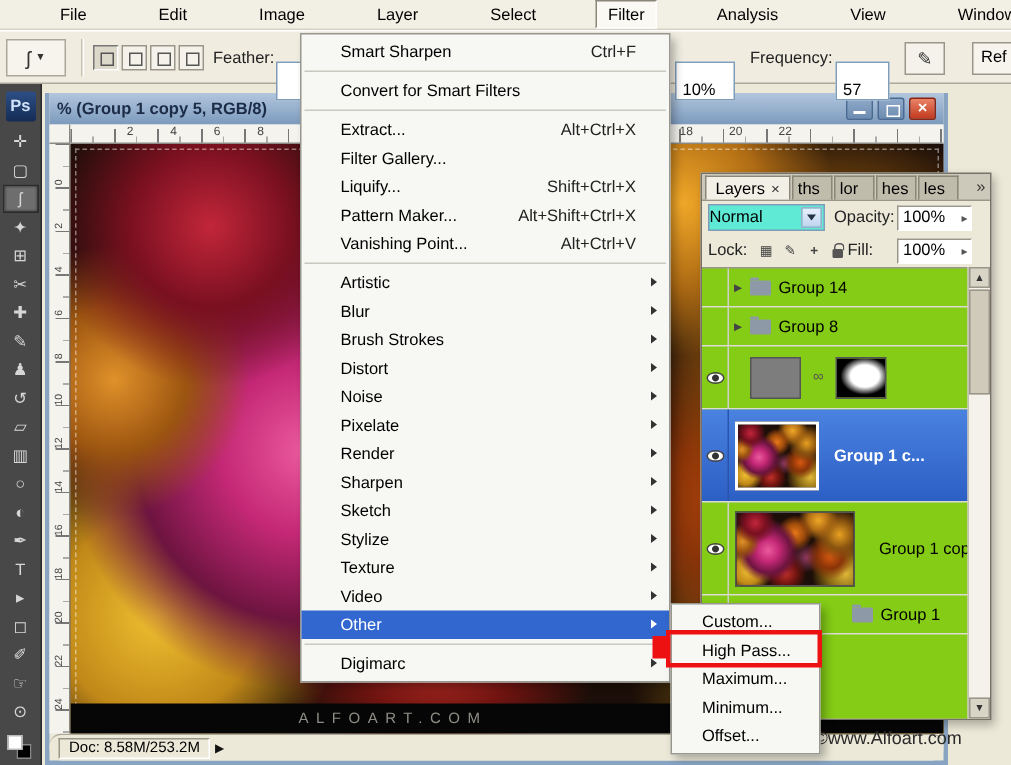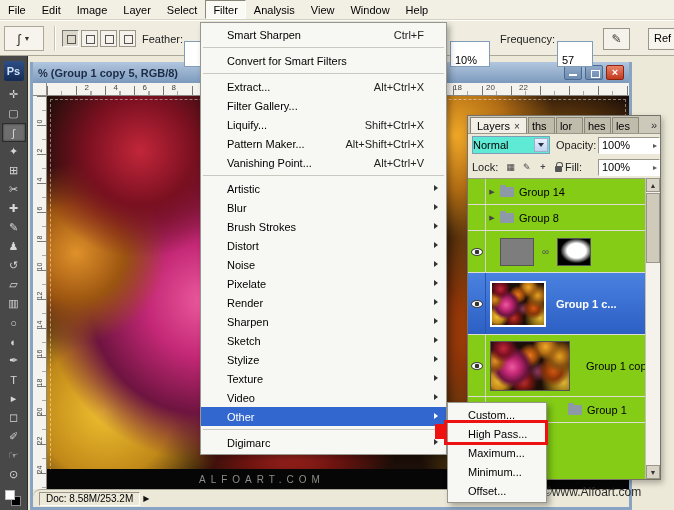--- a/index.html
+++ b/index.html
@@ -3,21 +3,21 @@
 <meta charset="utf-8">
 <style>
   * { box-sizing: border-box; margin: 0; padding: 0; }
   body { margin:0; background:#555; font-family:"Liberation Sans", sans-serif; }
   #app { position:relative; width:674px; height:510px; background:#ece9d8; overflow:hidden;
          font-size:11px; color:#000; }
 
   
   #menubar { position:absolute; left:0; top:0; width:674px; height:20px; background:#f2efe4;
              border-bottom:1px solid #d8d4c4; display:flex; align-items:stretch; z-index:3; }
-  .mb-item { padding:0 8px; display:flex; align-items:center; cursor:default; }
+  .mb-item { padding:0 8px; display:flex; align-items:center; cursor:default;margin-left:32px; }
   .mb-item.active { background:#faf9f4; border:1px solid; border-color:#8a8678 #ffffff #ffffff #8a8678; padding:0 7px; }
 
   
   #optionsbar { position:absolute; left:0; top:20px; width:674px; height:36px; background:#f0ede0;
                 border-top:1px solid #fff; border-bottom:1px solid #aca899; z-index:2; }
   .ob-field { position:absolute; background:#fff; border:1px solid #7f9db9; height:18px; top:9px;
               font-size:11px; padding:12px 4px;margin-top:11px; }
   .ob-label { position:absolute; top:12px; font-size:11px; color:#222; }
   #preset-btn { position:absolute; left:4px; top:5px; width:40px; height:25px; background:#f6f4ec;
                 border:1px solid #aca899; display:flex; align-items:center; justify-content:center; gap:3px; }
@@ -118,21 +118,21 @@
   #panel-chevrons { margin-left:auto; margin-right:3px; font-size:11px; color:#333; align-self:center; }
   #panel-chevrons::after { content:"»"; }
 
   .pctl-row { height:22px; display:flex; align-items:center; padding:0 4px; position:relative; }
   #blend-combo { width:78px; height:18px; background:#5eead4; border:1px solid #7f9db9; display:flex; align-items:center;
                  font-size:11px; padding-left:0; position:relative; }
   #blend-combo .combo-arrow { position:absolute; right:1px; top:1px; bottom:1px; width:14px;
                  background:linear-gradient(#e8f0fc,#c0d4f0); border:1px solid #9ab0cc; display:flex; align-items:center; justify-content:center; }
   #blend-combo .combo-arrow::after { content:""; border-top:4px solid #234; border-left:3px solid transparent; border-right:3px solid transparent; }
   .pctl-label { font-size:11px; color:#222; }
-  .pctl-value { background:#fff; border:1px solid; border-color:#9a968a #fff #fff #9a968a; height:17px; width:62px;
+  .pctl-value { background:#fff; border:1px solid; border-color:#9a968a #fff #fff #9a968a; height:17px; width:50px;
                 display:flex; align-items:center; padding:0 3px; font-size:11px; position:relative;text-align:center; }
   .pctl-value::after { content:"▸"; position:absolute; right:2px; font-size:8px; color:#555; }
   #opacity-value { position:absolute; left:130px; }
   #fill-value { position:absolute; left:130px; }
   #opacity-label { position:absolute; left:88px; }
   #fill-label { position:absolute; left:97px; }
   .lockicons { display:flex; gap:3px; margin-left:6px; align-items:center; }
   .lk { width:13px; height:15px; display:flex; align-items:center; justify-content:center; font-size:9px; color:#444; }
   .mini-lock { display:inline-block; width:7px; height:6px; background:#555; border-radius:1px; position:relative; margin-top:3px; }
   .mini-lock::before { content:""; position:absolute; top:-4px; left:1px; width:5px; height:4px;

